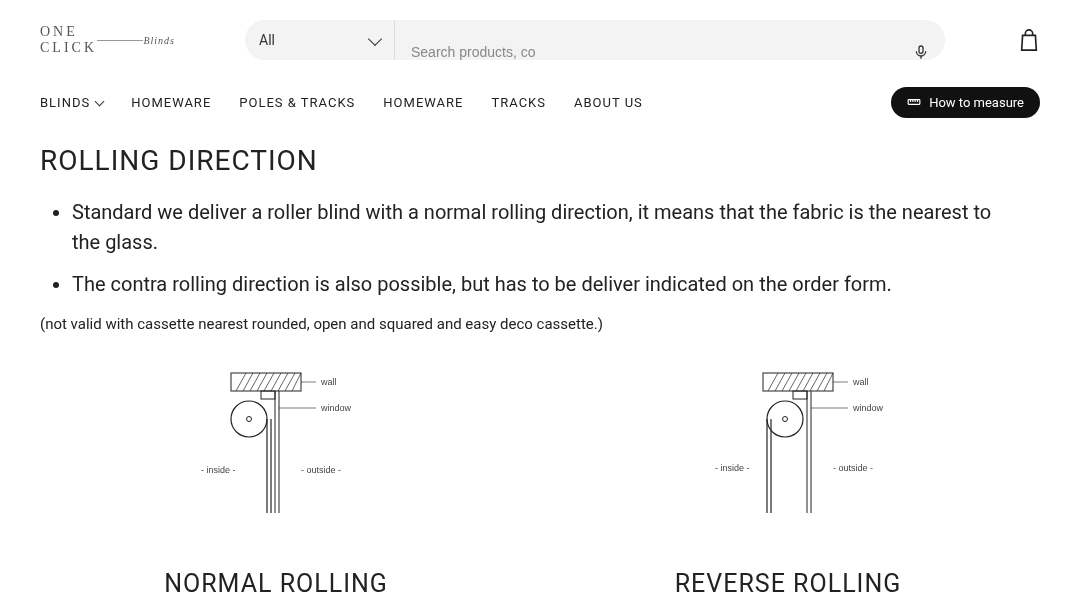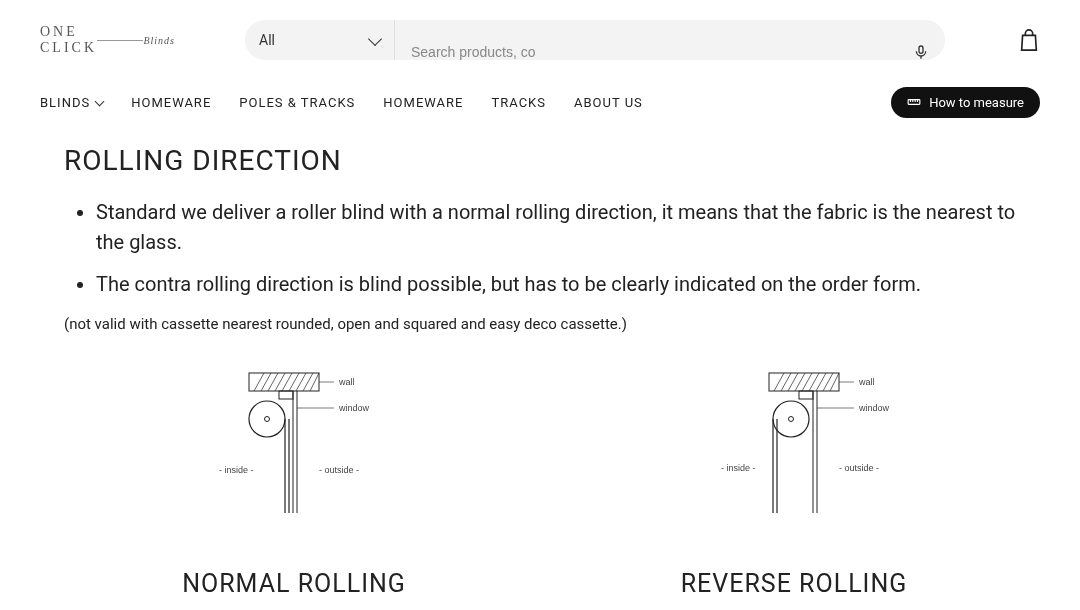--- a/index.html
+++ b/index.html
@@ -140,21 +140,20 @@
       border-radius: 18px;
       font-size: 13px;
       cursor: pointer;
     }
     .ruler-icon {
       width: 14px;
       height: 14px;
     }
     .content {
       padding: 20px 56px 0 40px;
-      margin-left: 24px;
     }
     .page-title {
       font-size: 28px;
       font-weight: 400;
       letter-spacing: 1px;
       color: #222;
       margin-bottom: 20px;
     }
     .bullet-list {
       list-style: disc;
@@ -260,21 +259,21 @@
       <line x1="18" y1="8" x2="18" y2="12"></line>
     </svg>
     <span>How to measure</span>
   </div>
 </div>
 
 <div class="content">
   <h1 class="page-title">ROLLING DIRECTION</h1>
   <ul class="bullet-list">
     <li>Standard we deliver a roller blind with a normal rolling direction, it means that the fabric is the nearest to the glass.</li>
-    <li>The contra rolling direction is blind possible, but has to be clearly indicated on the order form.</li>
+    <li>The contra rolling direction is also possible, but has to be deliver indicated on the order form.</li>
   </ul>
   <p class="note-text">(not valid with cassette nearest rounded, open and squared and easy deco cassette.)</p>
 
   <div class="diagrams-row">
 
     <div class="diagram-col">
       <div class="diagram-box">
         <svg class="diagram-svg" viewBox="0 0 290 170">
 
           <rect x="100" y="10" width="70" height="18" fill="none" stroke="#222" stroke-width="1"></rect>

